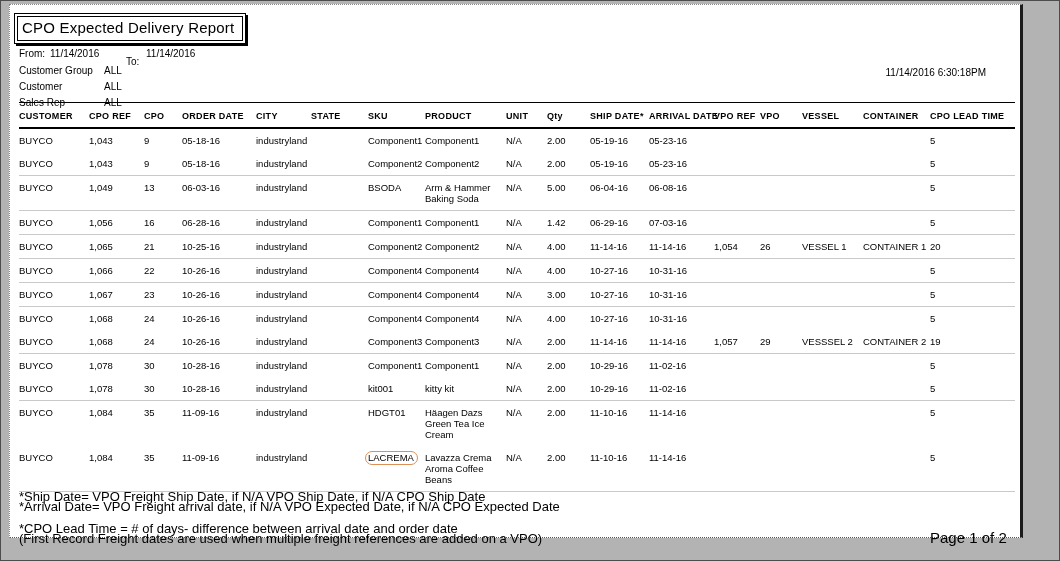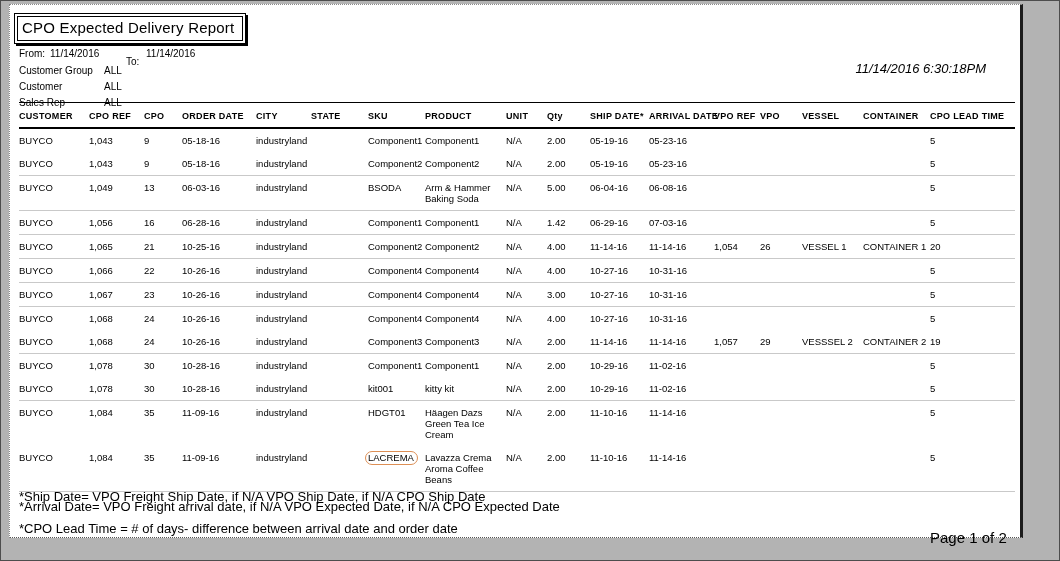--- a/index.html
+++ b/index.html
@@ -12,21 +12,21 @@
     border-left:1px dotted #8a8a8a; border-top:1px dotted #8a8a8a;
     border-bottom:1px dotted #555; border-right:3px solid #1c1c1c; }
 
   
   .title-box-outer { position:absolute; left:4px; top:8px;
     border:1px solid #000; box-shadow:2px 2px 0 #000; padding:2px;
     background:#fff; }
   .title-box-inner { border:1px solid #000; padding:2px 8px 3px 4px; }
   .title-text { font-size:15px; letter-spacing:0.2px; }
 
-  .timestamp { position:absolute; right:34px; top:56px; font-size:13px;font-style:italic; }
+  .timestamp { position:absolute; right:34px; top:62px; font-size:10px; }
 
   .filters { position:absolute; left:0; top:0; font-size:10px; }
   .f-row { position:absolute; white-space:nowrap; }
   .row-from  { left:9px; top:43px; width:300px; }
   .row-cgrp  { left:9px; top:60px; width:300px; }
   .row-cust  { left:9px; top:76px; width:300px; }
   .row-srep  { left:9px; top:92px; width:300px; }
   .f-row .lab { position:absolute; left:0; }
   .row-from .v1 { position:absolute; left:31px; }
   .row-from .lab2 { position:absolute; left:107px;margin-top:8px; }
@@ -377,18 +377,19 @@
               <td>5</td>
             </tr>
           </tbody>
         </table>
     </div>
 
     <div class="footnotes">
       <div>*Ship Date= VPO Freight Ship Date, if N/A VPO Ship Date, if N/A CPO Ship Date</div>
       <div>*Arrival Date= VPO Freight arrival date, if N/A VPO Expected Date, if N/A CPO Expected Date</div>
       <div class="fn3">*CPO Lead Time = # of days- difference between arrival date and order date</div>
+      <div>(First Record Freight dates are used when multiple freight references are added on a VPO)</div>
     </div>
 
     <div class="page-label">Page 1 of 2</div>
 
   </div>
 </div>
 
 </body></html>

